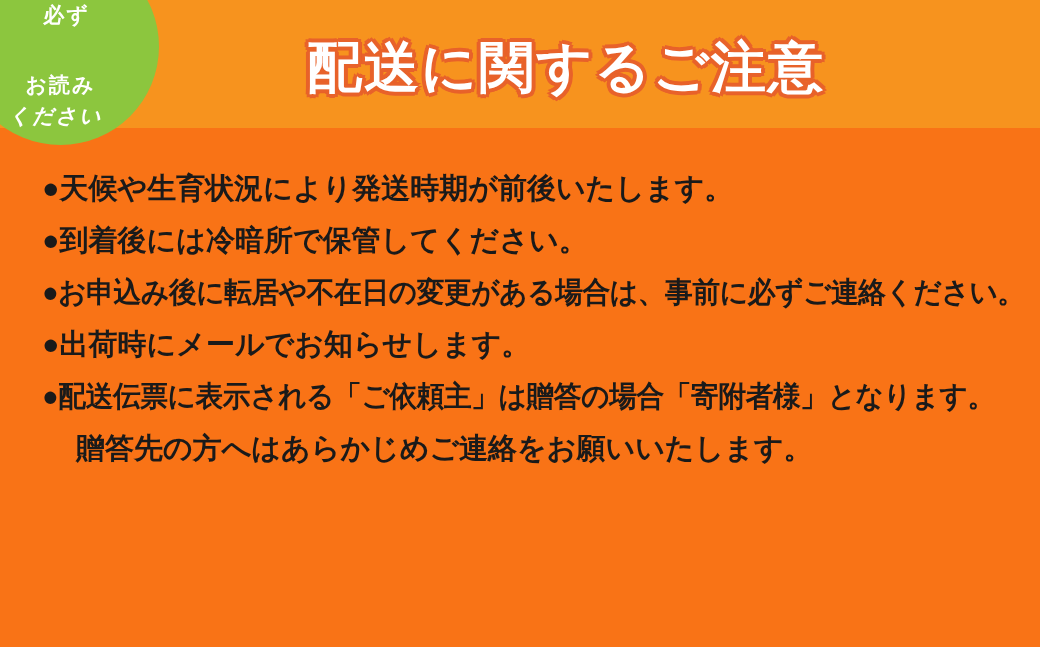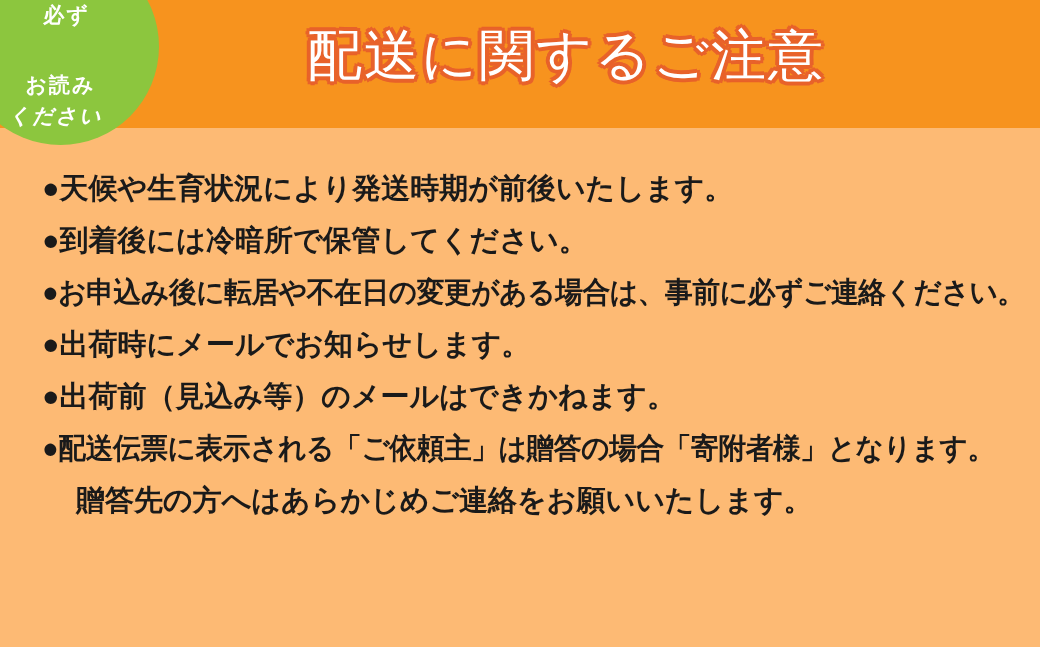--- a/index.html
+++ b/index.html
@@ -24,30 +24,30 @@
     left: 0;
     top: 0;
     width: 1040px;
     height: 128px;
     background: #f7931e;
   }
 
   .header-title {
     position: absolute;
     left: 0;
-    top: 0;
+    top: 12px;
     width: 1040px;
     height: 112px;
     display: flex;
     align-items: center;
     justify-content: center;
     padding-left: 92px;
     box-sizing: border-box;
     font-size: 55px;
-    font-weight: normal;
+    font-weight: bold;
     letter-spacing: 2px;
     color: #ffffff;
     white-space: nowrap;
     text-shadow:
       -3px -3px 0 #e8622a,  -3px  0   0 #e8622a,  -3px  3px 0 #e8622a,
        0   -3px 0 #e8622a,                         0    3px 0 #e8622a,
        3px -3px 0 #e8622a,   3px  0   0 #e8622a,   3px  3px 0 #e8622a,
       -4px  0   0 #e8622a,   4px  0   0 #e8622a,
        0   -4px 0 #e8622a,   0    4px 0 #e8622a;
   }
@@ -83,21 +83,21 @@
   .badge-line-2 { transform: translateX(0px); margin-top: 40px; }
   .badge-line-3 { transform: translateX(-5px); font-style: italic; }
 
   
   .notice-body {
     position: absolute;
     left: 0;
     top: 128px;
     width: 1040px;
     height: 519px;
-    background: #fdba74;
+    background: #f97316;
     padding: 46px 16px 0 42px;
     box-sizing: border-box;
   }
 
   .notice-item {
     color: #1a1a1a;
     font-size: 29px;
     font-weight: bold;
     line-height: 1;
     margin-bottom: 23px;
@@ -131,18 +131,17 @@
       <span class="badge-line-2">お読み</span>
       <span class="badge-line-3">ください</span>
     </div>
   </div>
 
   <div class="notice-body">
     <div class="notice-item">●天候や生育状況により発送時期が前後いたします。</div>
     <div class="notice-item">●到着後には冷暗所で保管してください。</div>
     <div class="notice-item condensed">●お申込み後に転居や不在日の変更がある場合は、事前に必ずご連絡ください。</div>
     <div class="notice-item">●出荷時にメールでお知らせします。</div>
-    <div class="notice-item">●出荷前（見込み等）のメールはできかねます。</div>
     <div class="notice-item condensed">●配送伝票に表示される「ご依頼主」は贈答の場合「寄附者様」となります。</div>
     <div class="notice-item indented">贈答先の方へはあらかじめご連絡をお願いいたします。</div>
   </div>
 
 </div>
 
 </body></html>

